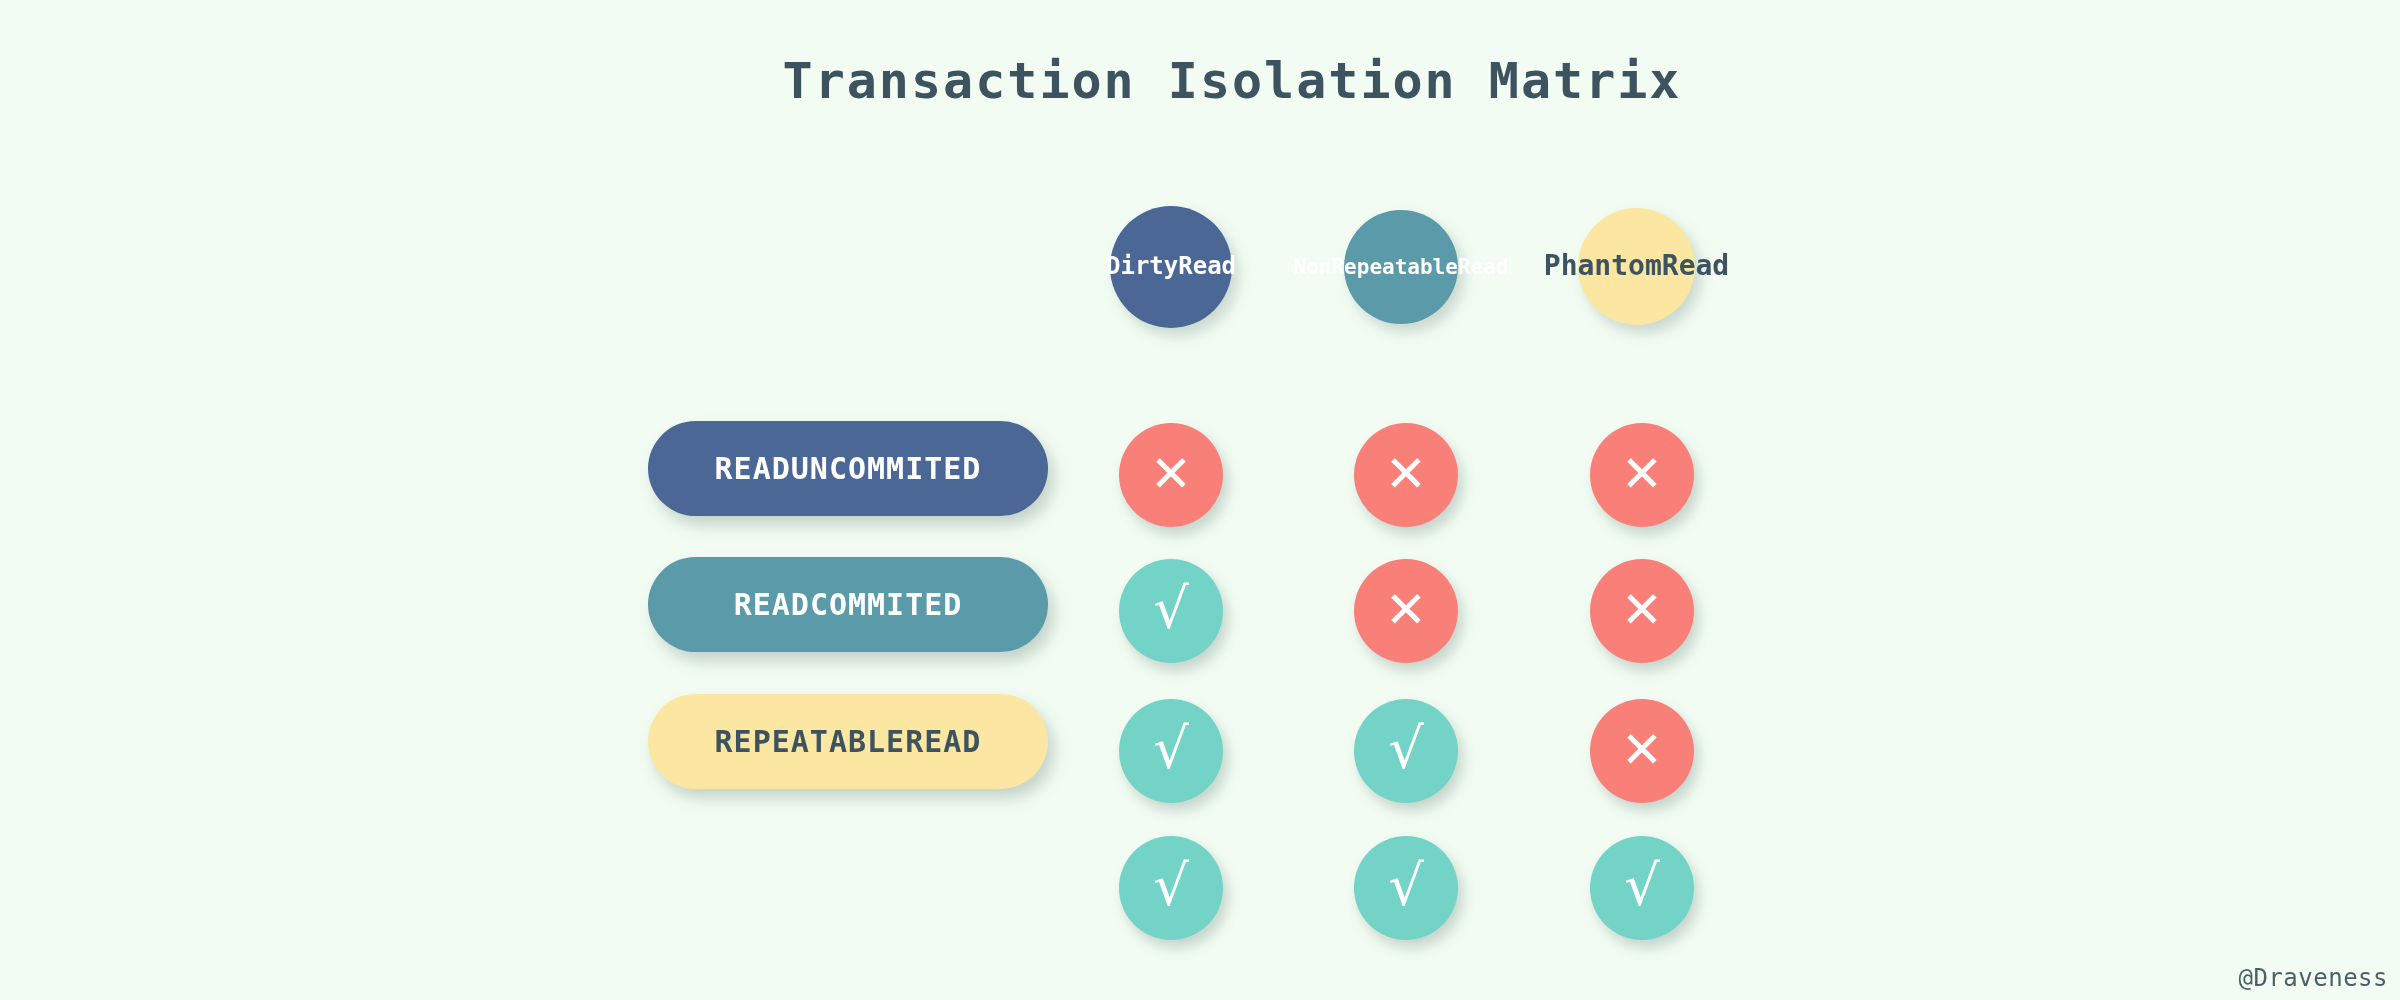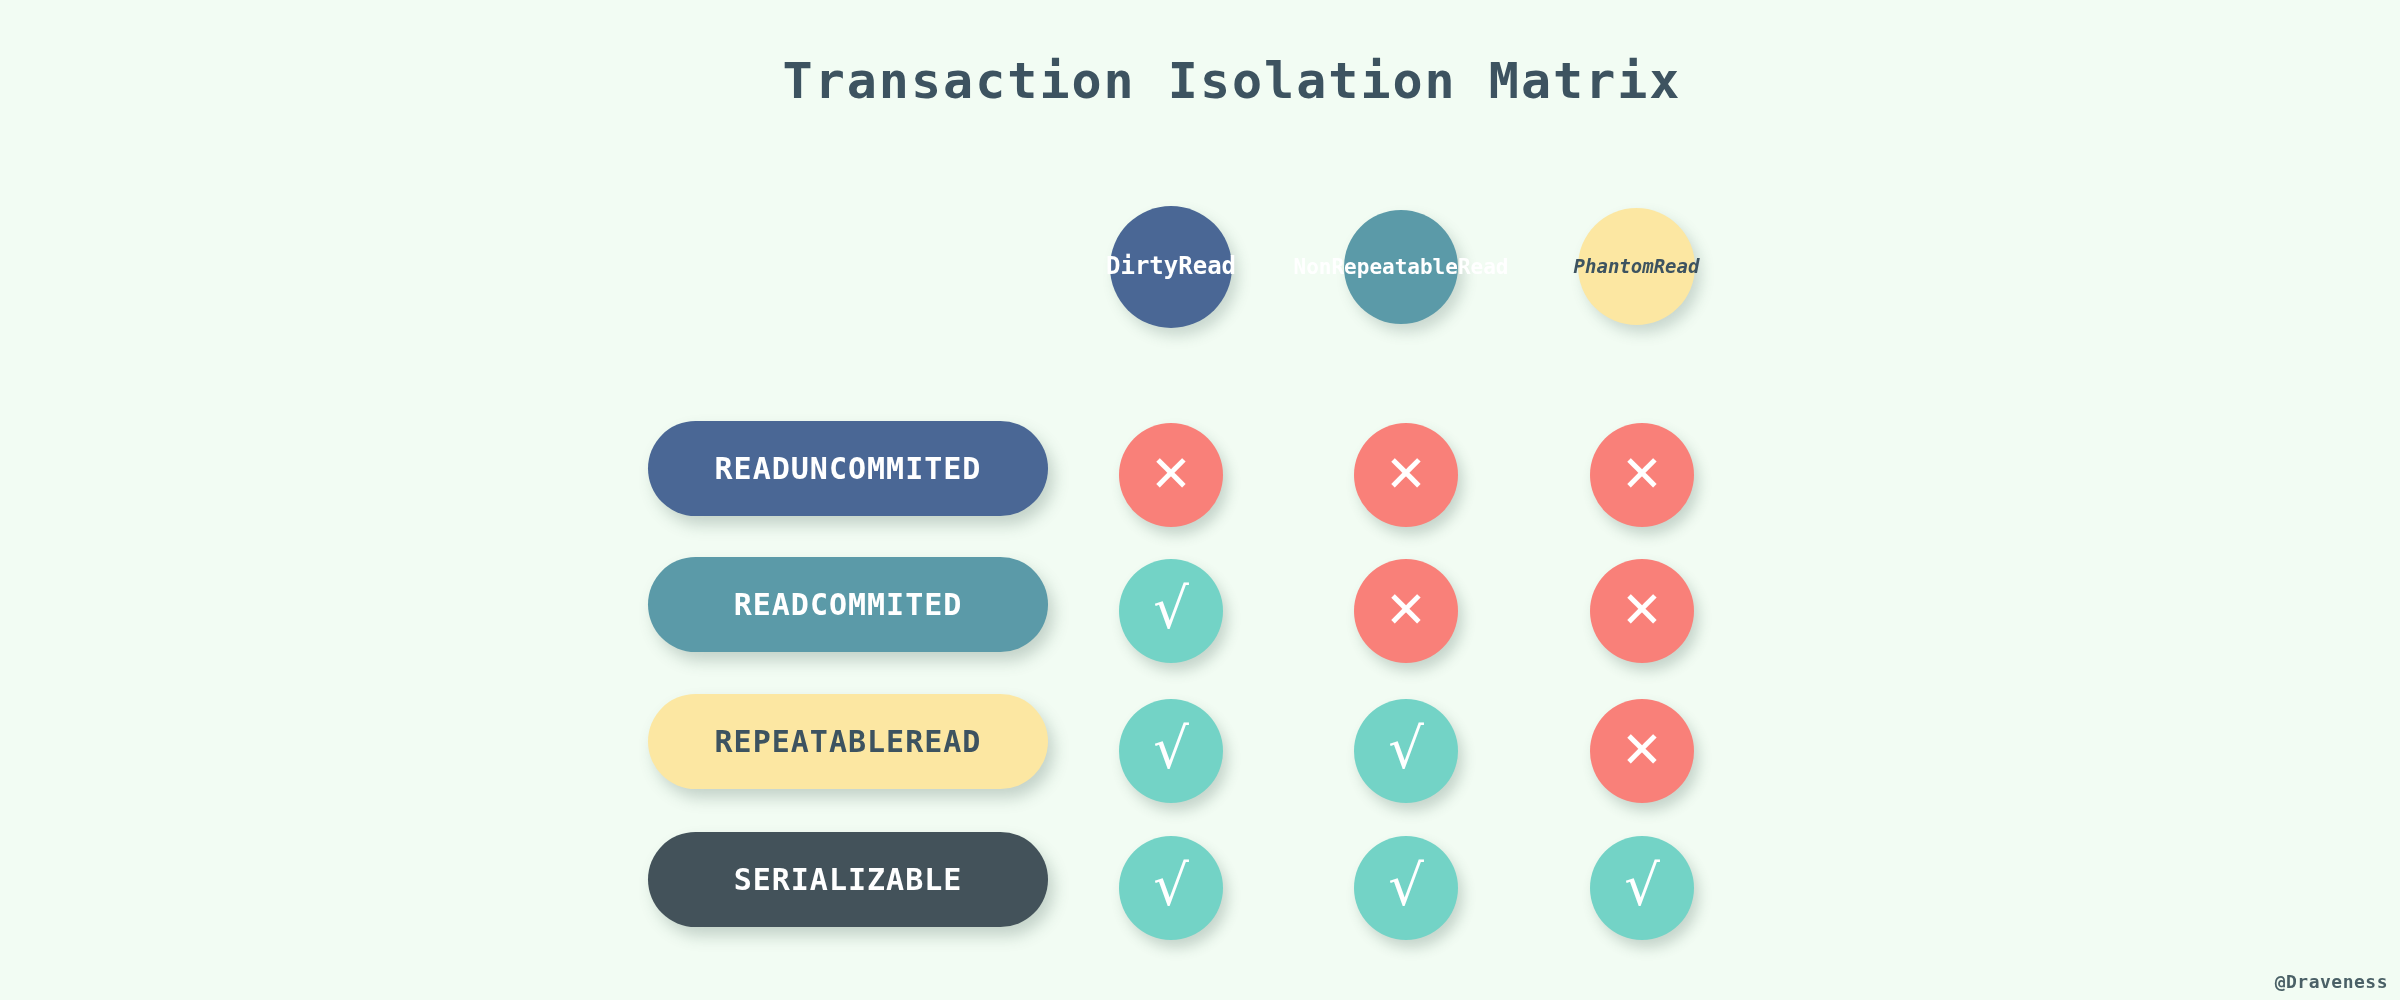--- a/index.html
+++ b/index.html
@@ -107,22 +107,22 @@
     font-weight: 400;
     transform: translateY(-2px);
   }
 
   
   #watermark {
     position: absolute;
     right: 12px;
     bottom: 8px;
     font-family: "DejaVu Sans Mono", monospace;
-    font-size: 18px;
-    font-weight: 700;
+    font-size: 24px;
+    font-weight: 400;
     color: #4a6066;
     letter-spacing: 0.5px;
     white-space: nowrap;
   }
 </style>
 </head>
 <body style="background: rgb(242, 252, 243);">
 
 <div id="page-title" style="color: rgb(61, 83, 96);">Transaction Isolation Matrix</div>
 
@@ -132,21 +132,21 @@
       <br>
       <span>Read</span>
     </div>
     <div class="col-head" style="left: 1344px; top: 202px; width: 114px; height: 114px; background: rgb(91, 154, 168); color: rgb(255, 255, 255); font-size: 21px;">
       <span>Non</span>
       <br>
       <span>Repeatable</span>
       <br>
       <span>Read</span>
     </div>
-    <div class="col-head" style="left: 1578px; top: 200px; width: 117px; height: 117px; background: rgb(252, 231, 162); color: rgb(61, 83, 96); font-size: 19px; font-style: italic;">
+    <div class="col-head" style="left: 1578px; top: 200px; width: 117px; height: 117px; background: rgb(252, 231, 162); color: rgb(61, 83, 96); font-size: 28px;">
       <span>Phantom</span>
       <br>
       <span>Read</span>
     </div>
     <div class="row-pill" style="left: 648px; top: 413px; background: rgb(74, 103, 149); color: rgb(255, 255, 255);">
       <span>READ</span>
       <br>
       <span>UNCOMMITED</span>
     </div>
     <div class="cell mark-cross" style="left: 1119px; top: 415px; background: rgb(249, 128, 121);">
@@ -179,23 +179,20 @@
     </div>
     <div class="cell mark-check" style="left: 1119px; top: 691px; background: rgb(115, 211, 198);">
       <span class="glyph">√</span>
     </div>
     <div class="cell mark-check" style="left: 1354px; top: 691px; background: rgb(115, 211, 198);">
       <span class="glyph">√</span>
     </div>
     <div class="cell mark-cross" style="left: 1590px; top: 691px; background: rgb(249, 128, 121);">
       <span class="glyph">✕</span>
     </div>
-    <div class="row-pill" style="left: 648px; top: 824px; background: rgb(67, 82, 90); color: rgb(255, 255, 255);">
-      <span>SERIALIZABLE</span>
-    </div>
     <div class="cell mark-check" style="left: 1119px; top: 828px; background: rgb(115, 211, 198);">
       <span class="glyph">√</span>
     </div>
     <div class="cell mark-check" style="left: 1354px; top: 828px; background: rgb(115, 211, 198);">
       <span class="glyph">√</span>
     </div>
     <div class="cell mark-check" style="left: 1590px; top: 828px; background: rgb(115, 211, 198);">
       <span class="glyph">√</span>
     </div>
   </div>

